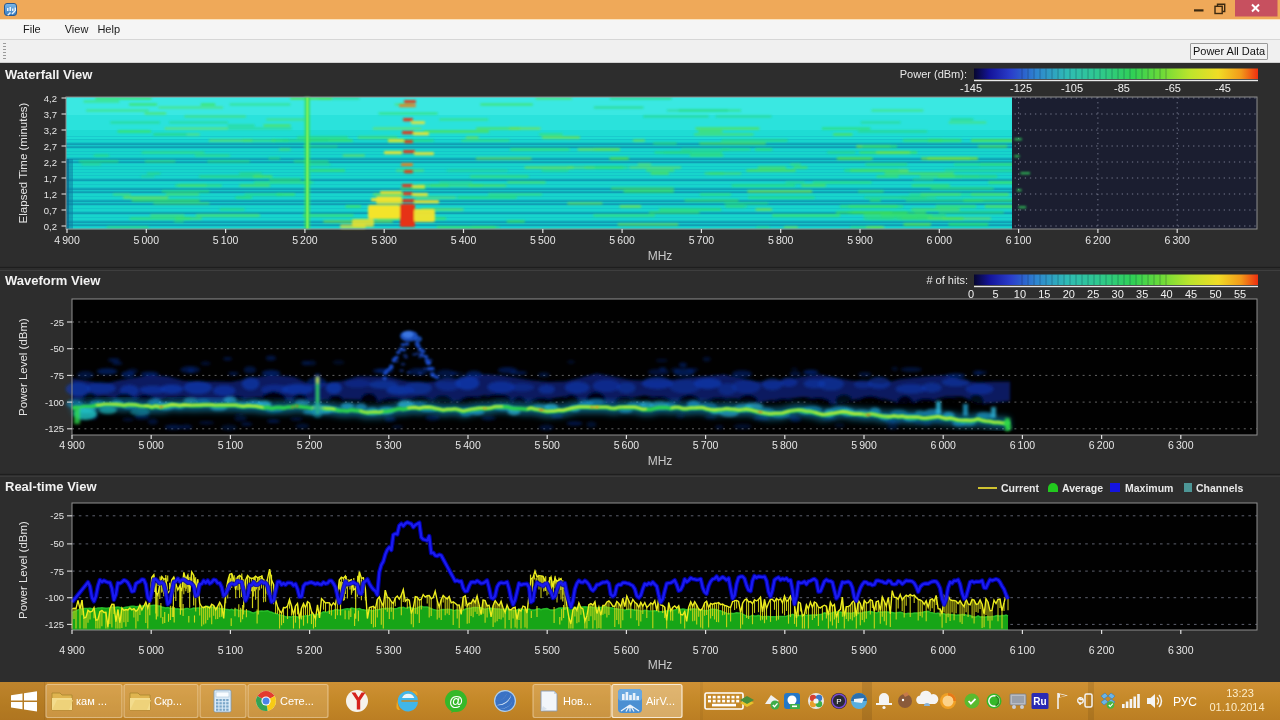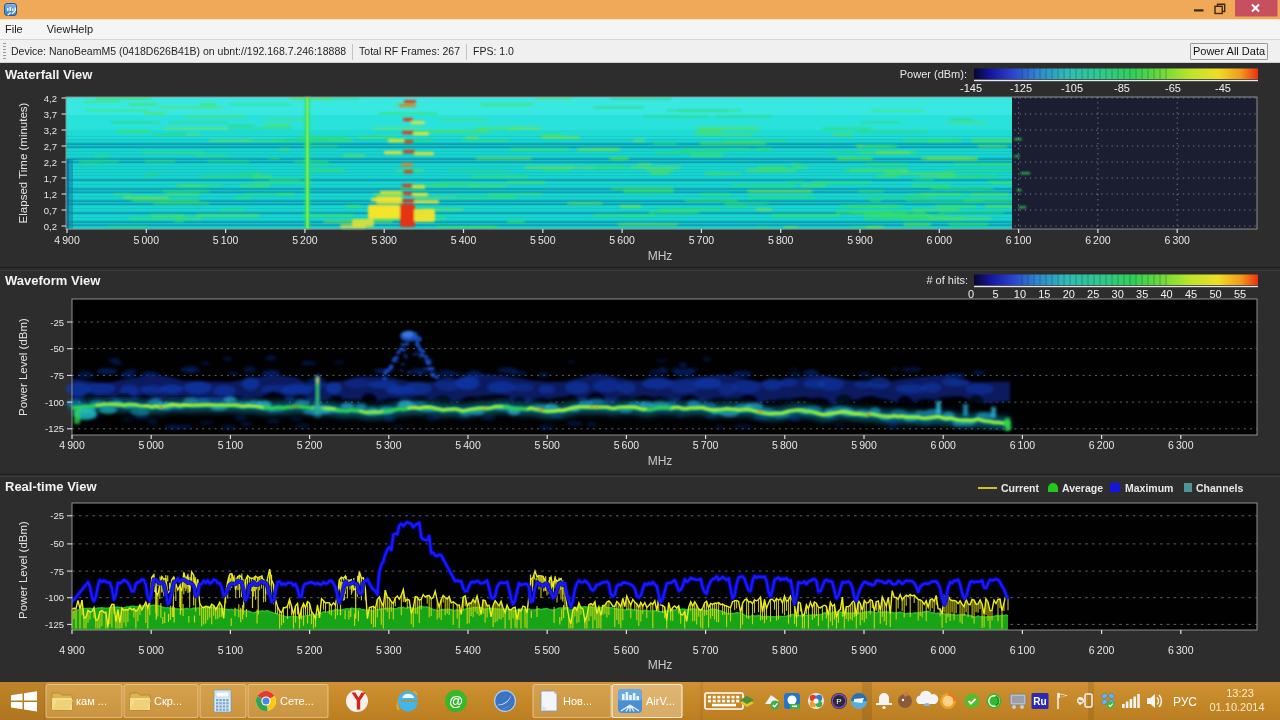--- a/index.html
+++ b/index.html
@@ -13,24 +13,23 @@
     <svg width="130" height="20" viewBox="0 0 130 20" style="position:absolute;right:0;top:0">
       <rect x="85" y="0" width="42.5" height="16.5" fill="#c7505f"></rect>
       <path d="M102 4.5 l7 7 m0 -7 l-7 7" stroke="#fff" stroke-width="2"></path>
       <rect x="44" y="9.3" width="9.5" height="2.2" fill="#3d2a10"></rect>
       <g fill="none" stroke="#3d2a10" stroke-width="1.4">
         <rect x="65" y="6.3" width="7.2" height="7.2"></rect>
         <path d="M67.5 6.3 v-2 h7.2 v7.2 h-2"></path>
       </g>
     </svg>
   </div>
-<div class="menubar"><span style="margin-left:5px">File</span><span style="margin-left:24px">View</span><span style="">Help</span></div>
+<div class="menubar"><span style="margin-left:23px">File</span><span style="margin-left:24px">View</span><span style="margin-left:9px">Help</span></div>
 <div class="toolbar">
     <div class="grip"></div>
-    <span style="position:absolute;left:11px;top:4px">Device: NanoBeamM5 (0418D626B41B) on ubnt://192.168.7.246:18888<span class="tsep"></span>Total RF Frames: 267<span class="tsep"></span>FPS: 1.0</span>
     <div class="reset">Power All Data</div>
   </div>
 <svg width="1280" height="204" viewBox="0 64 1280 204" style="position:absolute;left:0;top:64px">
     <rect x="0" y="64" width="1280" height="204" fill="#2d2d2d"></rect>
     <text x="5" y="79" font-family="Liberation Sans" font-size="13" font-weight="bold" fill="#f2f2f2">Waterfall View</text>
     <defs>
       <linearGradient id="jet" x1="0" y1="0" x2="1" y2="0">
         <stop offset="0" stop-color="#06062e"></stop>
         <stop offset="0.055" stop-color="#14149a"></stop>
         <stop offset="0.13" stop-color="#2a3ecb"></stop>

